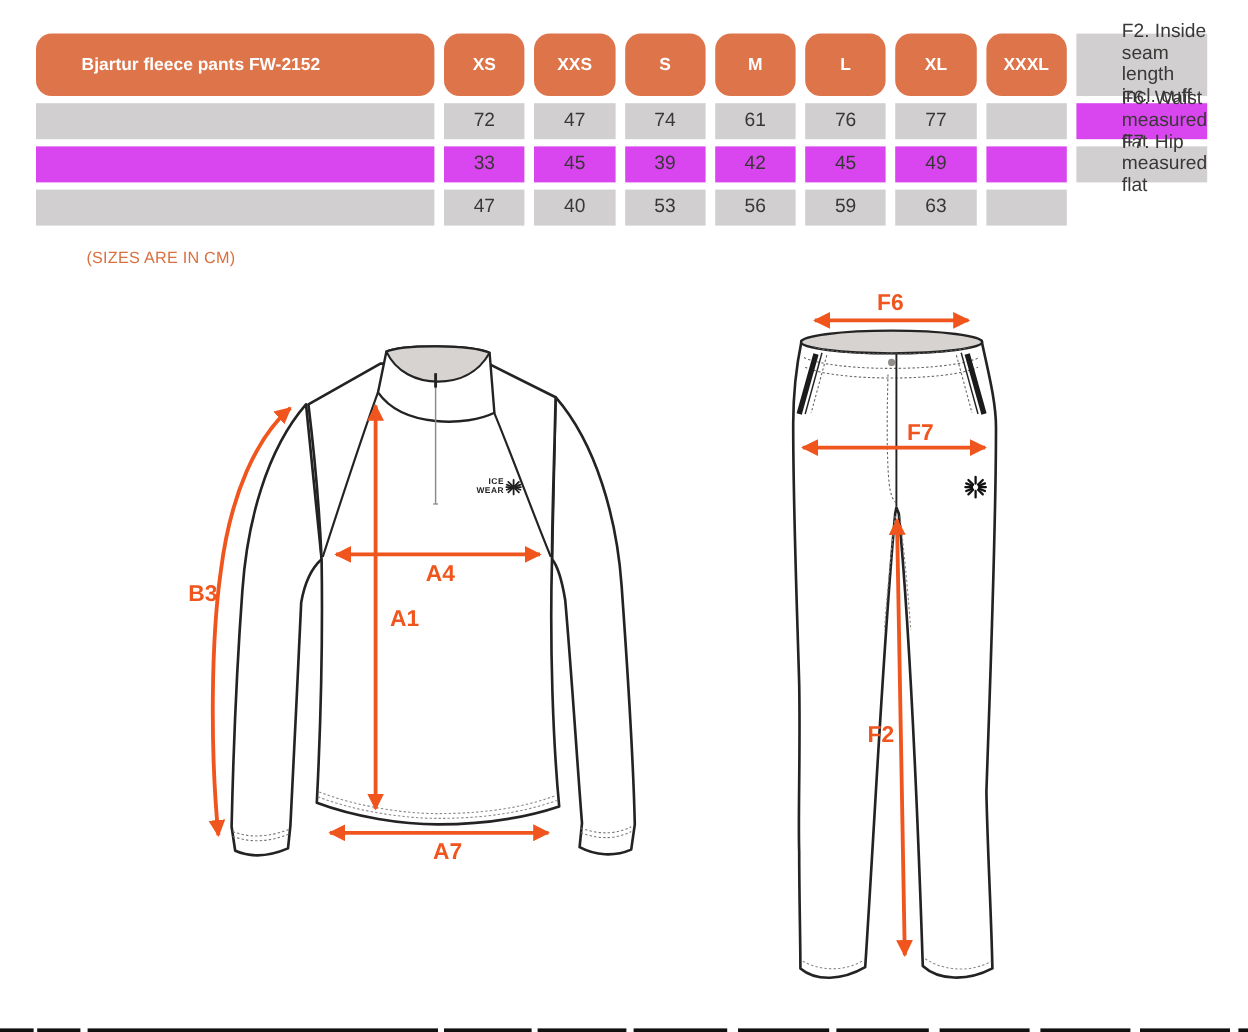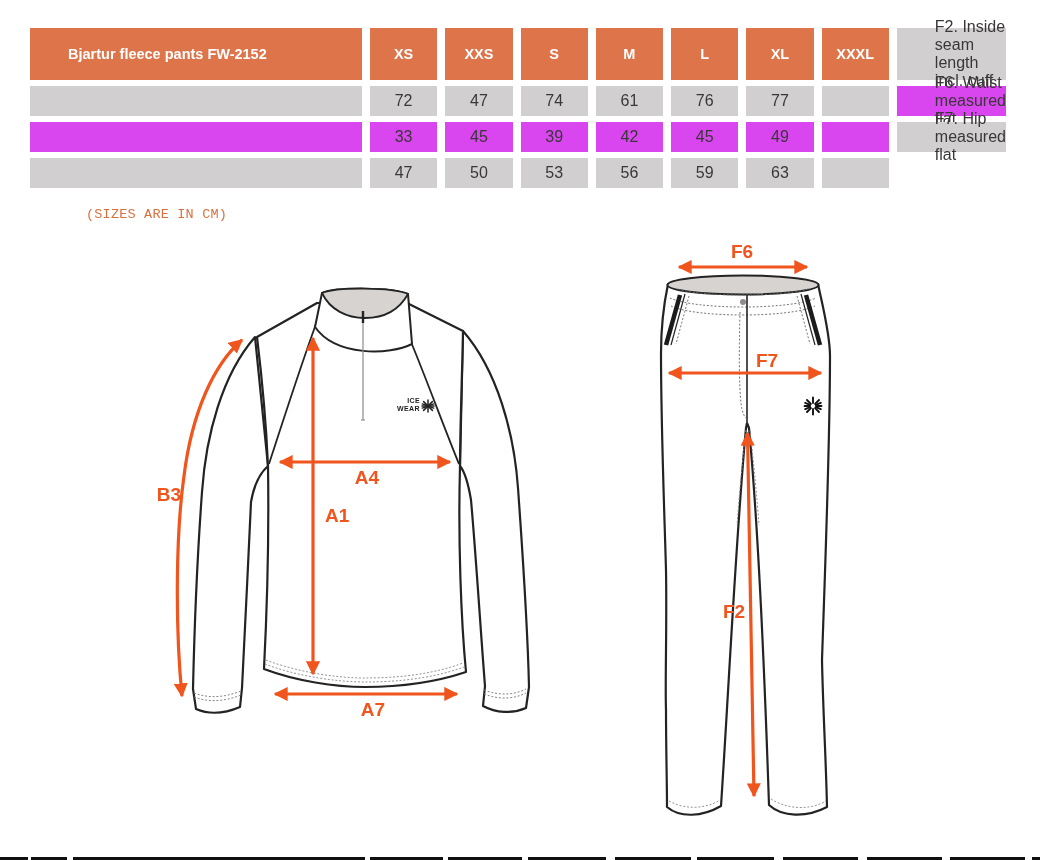--- a/index.html
+++ b/index.html
@@ -9,29 +9,28 @@
   }
   .canvas{position:absolute;inset:0;}
 
   
   .size-table{
     position:absolute;left:30px;top:28px;width:976px;
     display:grid;grid-template-columns:332px repeat(8,1fr);
     grid-template-rows:52px 30px 30px 30px;gap:6px 8px;
   }
   .cell{display:flex;align-items:center;justify-content:center;font-size:16px;color:#3a3737;}
-  .cell.head{background:#de744a;color:#ffffff;font-weight:bold;font-size:14.5px;}
+  .cell.head{background:#de744a;color:#ffffff;font-weight:bold;font-size:14.5px;border-radius:13px;}
   .cell.left{justify-content:flex-start;padding-left:38px;}
   .cell.dark{background:#d1cfcf;}
   .cell.light{background:#d946ef;}
 
   .note{
-    position:absolute;left:86px;top:207px;font-size:13.5px;color:#d8703f;
+    position:absolute;left:72px;top:207px;font-size:13.5px;color:#d8703f;
     letter-spacing:.2px;
-    font-family:Liberation Mono, monospace;
   }
 
   .drawing{position:absolute;}
   #shirt-svg{left:140px;top:260px;}
   #pants-svg{left:630px;top:240px;}
 
   .arrow-label{
     font-family:"Liberation Sans", sans-serif;font-weight:bold;font-size:19px;fill:#f0551e;
   }
   .logo-txt{font-family:"Liberation Sans", sans-serif;font-weight:bold;fill:#222;letter-spacing:.4px;}
@@ -71,21 +70,21 @@
     <div class="cell light">45</div>
     <div class="cell light">39</div>
     <div class="cell light">42</div>
     <div class="cell light">45</div>
     <div class="cell light">49</div>
     <div class="cell light"></div>
 
     <div class="cell dark left">F7. Hip measured flat</div>
     <div class="cell dark"></div>
     <div class="cell dark">47</div>
-    <div class="cell dark">50</div>
+    <div class="cell dark">40</div>
     <div class="cell dark">53</div>
     <div class="cell dark">56</div>
     <div class="cell dark">59</div>
     <div class="cell dark">63</div>
     <div class="cell dark"></div>
   </div>
 
   <div class="note">(SIZES ARE IN CM)</div>
 
   <svg id="shirt-svg" class="drawing" width="440" height="470" viewBox="0 0 440 470" xmlns="http://www.w3.org/2000/svg">

